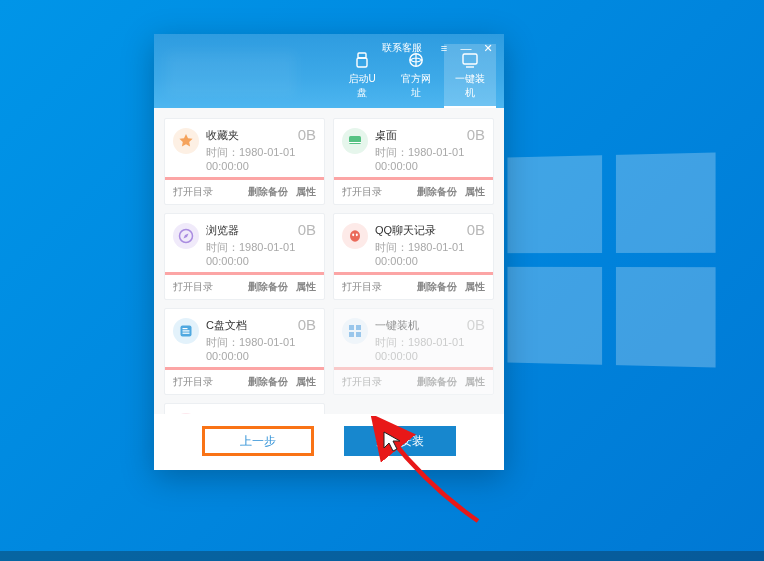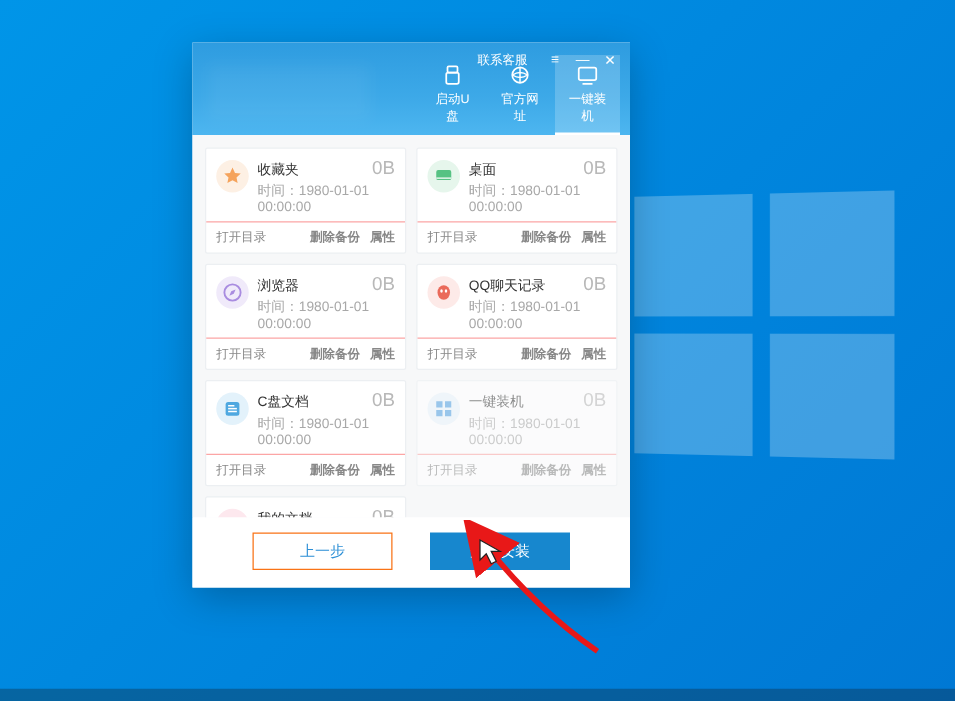--- a/index.html
+++ b/index.html
@@ -150,21 +150,21 @@
     .card-info { flex: 1; min-width: 0; }
     .card-head {
       display: flex;
       justify-content: space-between;
       align-items: flex-end;
     }
     .card-title { font-size: 11px; color: #333; }
     .card-size { font-size: 15px; color: #b8b8b8; }
     .card-time { font-size: 11px; color: #a8a8a8; margin-top: 2px; }
     .card-foot {
-      border-top: 1px solid #fca5a5;
+      border-top: 3px solid #fca5a5;
       display: flex;
       justify-content: space-between;
       padding: 5px 8px;
       font-size: 10px;
       color: #888;
     }
     .card-foot span { cursor: pointer; }
     .foot-right { display: flex; gap: 8px; font-weight: bold; }
 
     .footer {
@@ -180,21 +180,21 @@
       font-size: 12px;
       border: none;
       cursor: pointer;
       display: flex;
       align-items: center;
       justify-content: center;
     }
     .btn-prev {
       background: #fff;
       color: #2c8fd6;
-      border: 1px solid #f97316;
+      border: 3px solid #f97316;
     }
     .btn-start {
       background: #1787ce;
       color: #fff;
     }
 
     
     .arrow {
       position: absolute;
       pointer-events: none;

